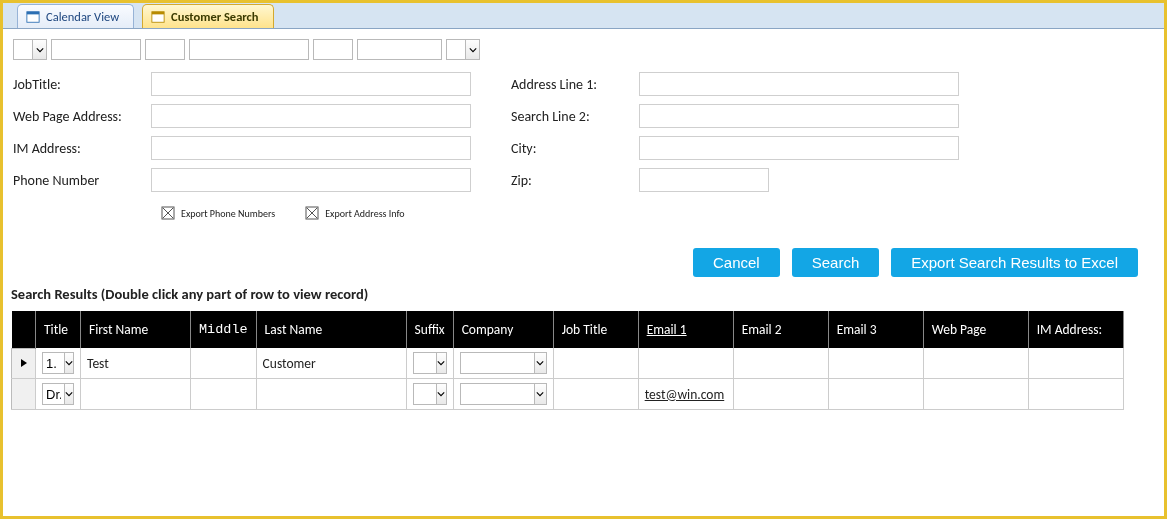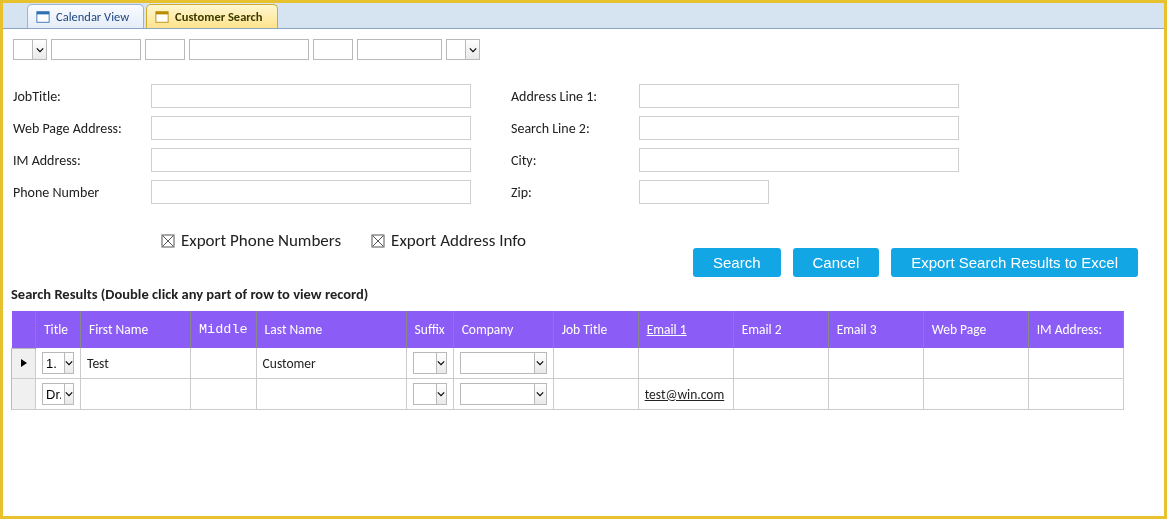--- a/index.html
+++ b/index.html
@@ -19,22 +19,22 @@
     overflow: hidden;
   }
 
   
   .tab-strip {
     display: flex;
     align-items: flex-end;
     height: 26px;
     background: #d6e4f2;
     border-bottom: 1px solid #8aa5c4;
-    padding-left: 24px;
-    gap: 2px;
+    padding-left: 14px;
+    gap: 8px;
   }
   .tab {
     display: flex;
     align-items: center;
     gap: 6px;
     padding: 3px 14px 3px 8px;
     height: 24px;
     border: 1px solid #97b3d6;
     border-bottom: none;
     border-top-left-radius: 5px;
@@ -55,21 +55,21 @@
   .tab-icon {
     width: 14px; height: 14px; display:flex; align-items:center; justify-content:center;
   }
   .tab-icon svg { width:14px; height:14px; }
 
   
   .form-body {
     padding: 10px 10px 12px 10px;
     display: flex;
     flex-direction: column;
-    gap: 16px;
+    gap: 4px;
   }
 
   
   .top-row {
     display: flex;
     align-items: center;
     gap: 4px;
     margin-bottom: 8px;
   }
   .combo-sm {
@@ -99,21 +99,21 @@
   .col-right .field-label { width:120px; }
   .text-field {
     border:1px solid #cfcfcf; background:#fff; height:24px;
   }
   .w-lg{width:320px;} .w-sm{width:130px;}
 
   
   .export-row {
     display:flex; align-items:center; gap:30px;
     margin: 10px 0 8px 148px;
-    font-size:17px;
+    font-size:10px;
   }
   .export-row label { display:flex; align-items:center; gap:6px; }
   .chk-icon { width:14px; height:14px; display:inline-flex; }
   .chk-icon svg{width:14px;height:14px;}
 
   
   .button-row {
     display:flex; gap:12px;
     position:absolute;
     right:26px;
@@ -135,21 +135,21 @@
     font-size:14.5px; font-weight:700;
   }
 
   
   .results-table {
     position:absolute; left:8px; right:8px; top:308px;
     border-collapse:collapse;
     font-size:13.5px;
   }
   .results-table th {
-    background:#8b5cf6; color:#fff; font-weight:400;
+    background:#000000; color:#fff; font-weight:400;
     text-align:left; padding:10px 8px;
     border-right:1px solid #888;
   }
   .results-table td {
     border-right:1px solid #ccc;
     border-bottom:1px solid #ccc;
     padding:4px 6px; height:26px;
     vertical-align:middle;
   }
   .row-selector {
@@ -283,22 +283,22 @@
               <rect x="1" y="1" width="12" height="12" fill="#fff" stroke="#555"></rect>
               <path d="M2 2 L12 12 M12 2 L2 12" stroke="#555" stroke-width="1"></path>
             </svg>
         </span>
         <span>Export Address Info</span>
       </label>
     </div>
   </div>
 
   <div class="button-row">
+    <button class="btn">Cancel</button>
     <button class="btn">Search</button>
-    <button class="btn">Cancel</button>
     <button class="btn">Export Search Results to Excel</button>
   </div>
 
   <div class="results-heading">Search Results (Double click any part of row to view record)</div>
 
   <table class="results-table">
     <thead>
       <tr>
         <th class="c-sel"></th>
         <th class="c-title">Title</th>

